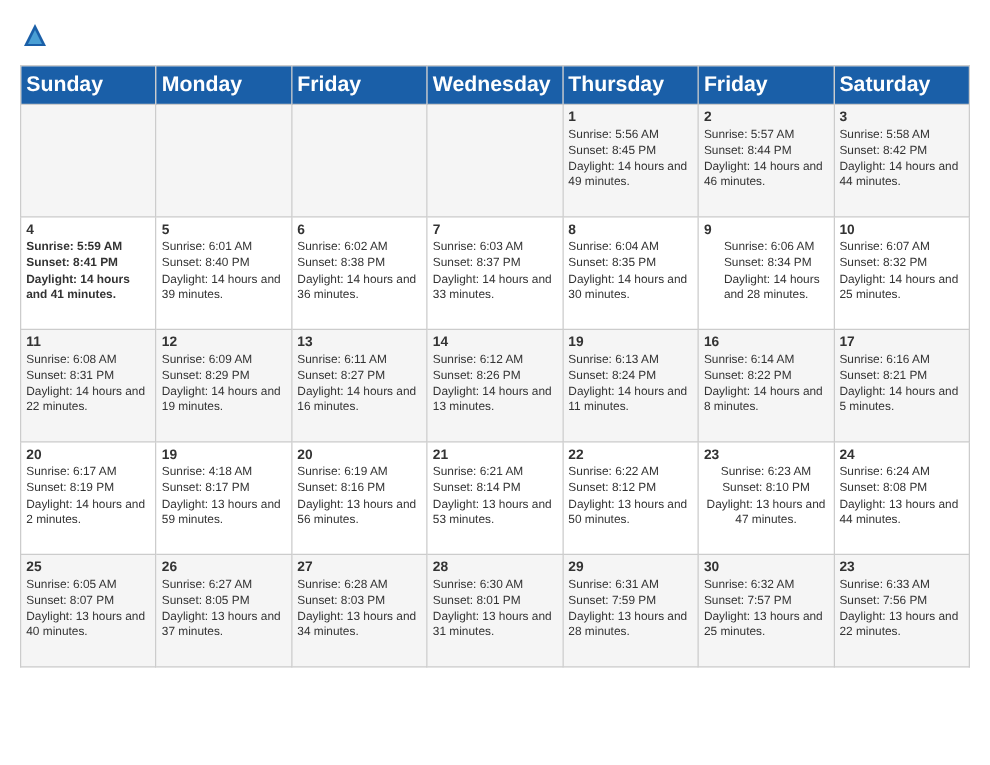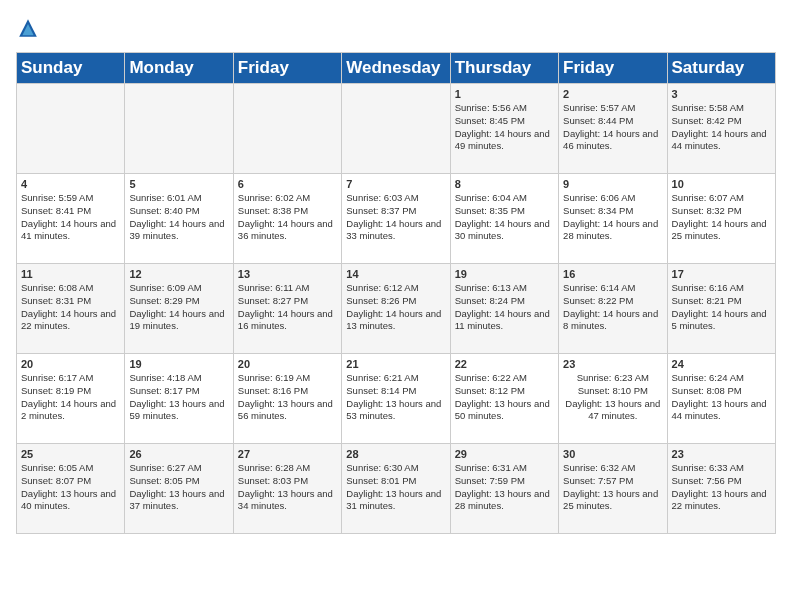--- a/index.html
+++ b/index.html
@@ -143,21 +143,21 @@
         <td>
           <div class="day-num">3</div>
           <div class="day-info" style="white-space: pre-line;">Sunrise: 5:58 AM
 Sunset: 8:42 PM
 Daylight: 14 hours and 44 minutes.</div>
         </td>
       </tr>
       <tr>
         <td>
           <div class="day-num">4</div>
-          <div class="day-info" style="white-space: pre-line;">Sunrise: 5:59 AM
+          <div class="day-info" style="white-space: pre-line; font-weight: bold;">Sunrise: 5:59 AM
 Sunset: 8:41 PM
 Daylight: 14 hours and 41 minutes.</div>
         </td>
         <td>
           <div class="day-num">5</div>
           <div class="day-info" style="white-space: pre-line;">Sunrise: 6:01 AM
 Sunset: 8:40 PM
 Daylight: 14 hours and 39 minutes.</div>
         </td>
         <td>
@@ -173,21 +173,21 @@
 Daylight: 14 hours and 33 minutes.</div>
         </td>
         <td>
           <div class="day-num">8</div>
           <div class="day-info" style="white-space: pre-line;">Sunrise: 6:04 AM
 Sunset: 8:35 PM
 Daylight: 14 hours and 30 minutes.</div>
         </td>
         <td>
           <div class="day-num">9</div>
-          <div class="day-info" style="white-space: pre-line;">Sunrise: 6:06 AM
+          <div class="day-info" style="white-space: pre-line; margin-left: 16px;">Sunrise: 6:06 AM
 Sunset: 8:34 PM
 Daylight: 14 hours and 28 minutes.</div>
         </td>
         <td>
           <div class="day-num">10</div>
           <div class="day-info" style="white-space: pre-line;">Sunrise: 6:07 AM
 Sunset: 8:32 PM
 Daylight: 14 hours and 25 minutes.</div>
         </td>
       </tr>

